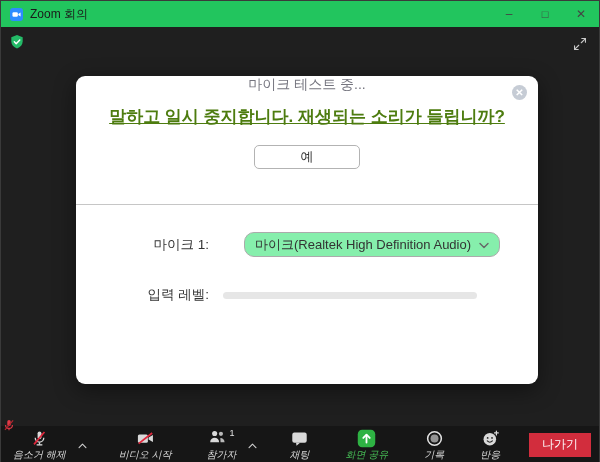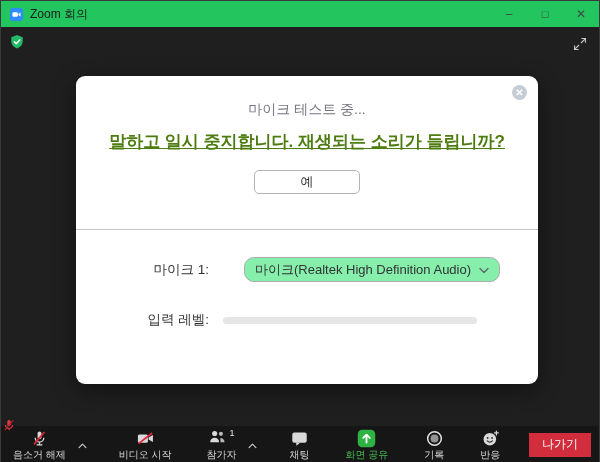--- a/index.html
+++ b/index.html
@@ -22,21 +22,21 @@
   .shield { position:absolute; left:8px; top:7px; }
   .expand { position:absolute; right:12px; top:10px; }
   .mic-muted-indicator { position:absolute; left:2px; bottom:-10px; }
 
   
   .dialog { position:absolute; left:75px; top:49px; width:462px; height:308px; background:#ffffff;
             border-radius:9px; box-shadow:0 6px 22px rgba(0,0,0,.45); }
   .dlg-close { position:absolute; top:9px; right:11px; width:15px; height:15px; border-radius:50%;
                background:#c6ccd5; color:#ffffff; font-size:10px; line-height:15px; text-align:center;
                font-weight:bold; cursor:default; }
-  .dlg-title { margin-top:25px; text-align:center; font-size:14px; color:#75757f; }
+  .dlg-title { text-align:center; font-size:14px; color:#75757f; }
   .dlg-message { margin:10px 33px 0; text-align:center; font-size:17px; font-weight:bold;
                  color:#4d7c0f; line-height:1.55;text-decoration:underline; }
   .dlg-buttons { margin-top:15px; display:flex; justify-content:center; gap:22px; }
   .dlg-btn { width:106px; height:24px; background:#ffffff; border:1px solid #b3b3b3; border-radius:5px;
              font-size:13px; color:#333333; font-family:inherit; }
   .dlg-divider { margin-top:35px; border:none; border-top:1px solid #c6c6c6; height:0; }
   .dlg-row { display:flex; align-items:center; }
   .dlg-row.mic { margin-top:27px;gap:25px; }
   .dlg-row.level { margin-top:29px; }
   .dlg-row-label { width:133px; text-align:right; font-size:13.5px; color:#333333; flex:0 0 auto; }
@@ -47,21 +47,21 @@
   .level-bar { margin-left:14px; width:254px; height:7px; background:#e6e6e6; border-radius:4px; overflow:hidden; }
   .level-fill { height:100%; width:0; background:#35b24a; border-radius:4px; }
 
   
   .toolbar { height:37px; background:#161616; display:flex; align-items:center; flex:0 0 auto; }
   .tb-left { display:flex; align-items:flex-start; padding-left:6px; gap:4px; }
   .tb-center { flex:1; display:flex; justify-content:center; align-items:flex-start; gap:4px; }
   .tb-right { padding-right:8px; }
   .tb-item { display:flex; flex-direction:column; align-items:center; padding:3px 6px 2px; cursor:default; }
   .tb-icon { height:19px; display:flex; align-items:center; justify-content:center; position:relative; }
-  .tb-label { font-size:10px; color:#d9d9d9; margin-top:0; white-space:nowrap; }
+  .tb-label { font-size:10px; color:#d9d9d9; margin-top:0; white-space:nowrap;font-style:italic; }
   .tb-label.green { color:#45b954; }
   .tb-chevron { margin-top:9px; padding:0 2px; }
   .tb-count { font-size:9px; color:#e2e2e2; margin-left:2px; transform:translateY(-5px); }
   .leave-btn { background:#d22d3d; color:#ffffff; border:none; border-radius:0; height:24px;
                padding:0 13px; font-size:12px; font-family:inherit; }
   .gap-lg { width:16px; }
 </style>
 </head>
 <body>
 

